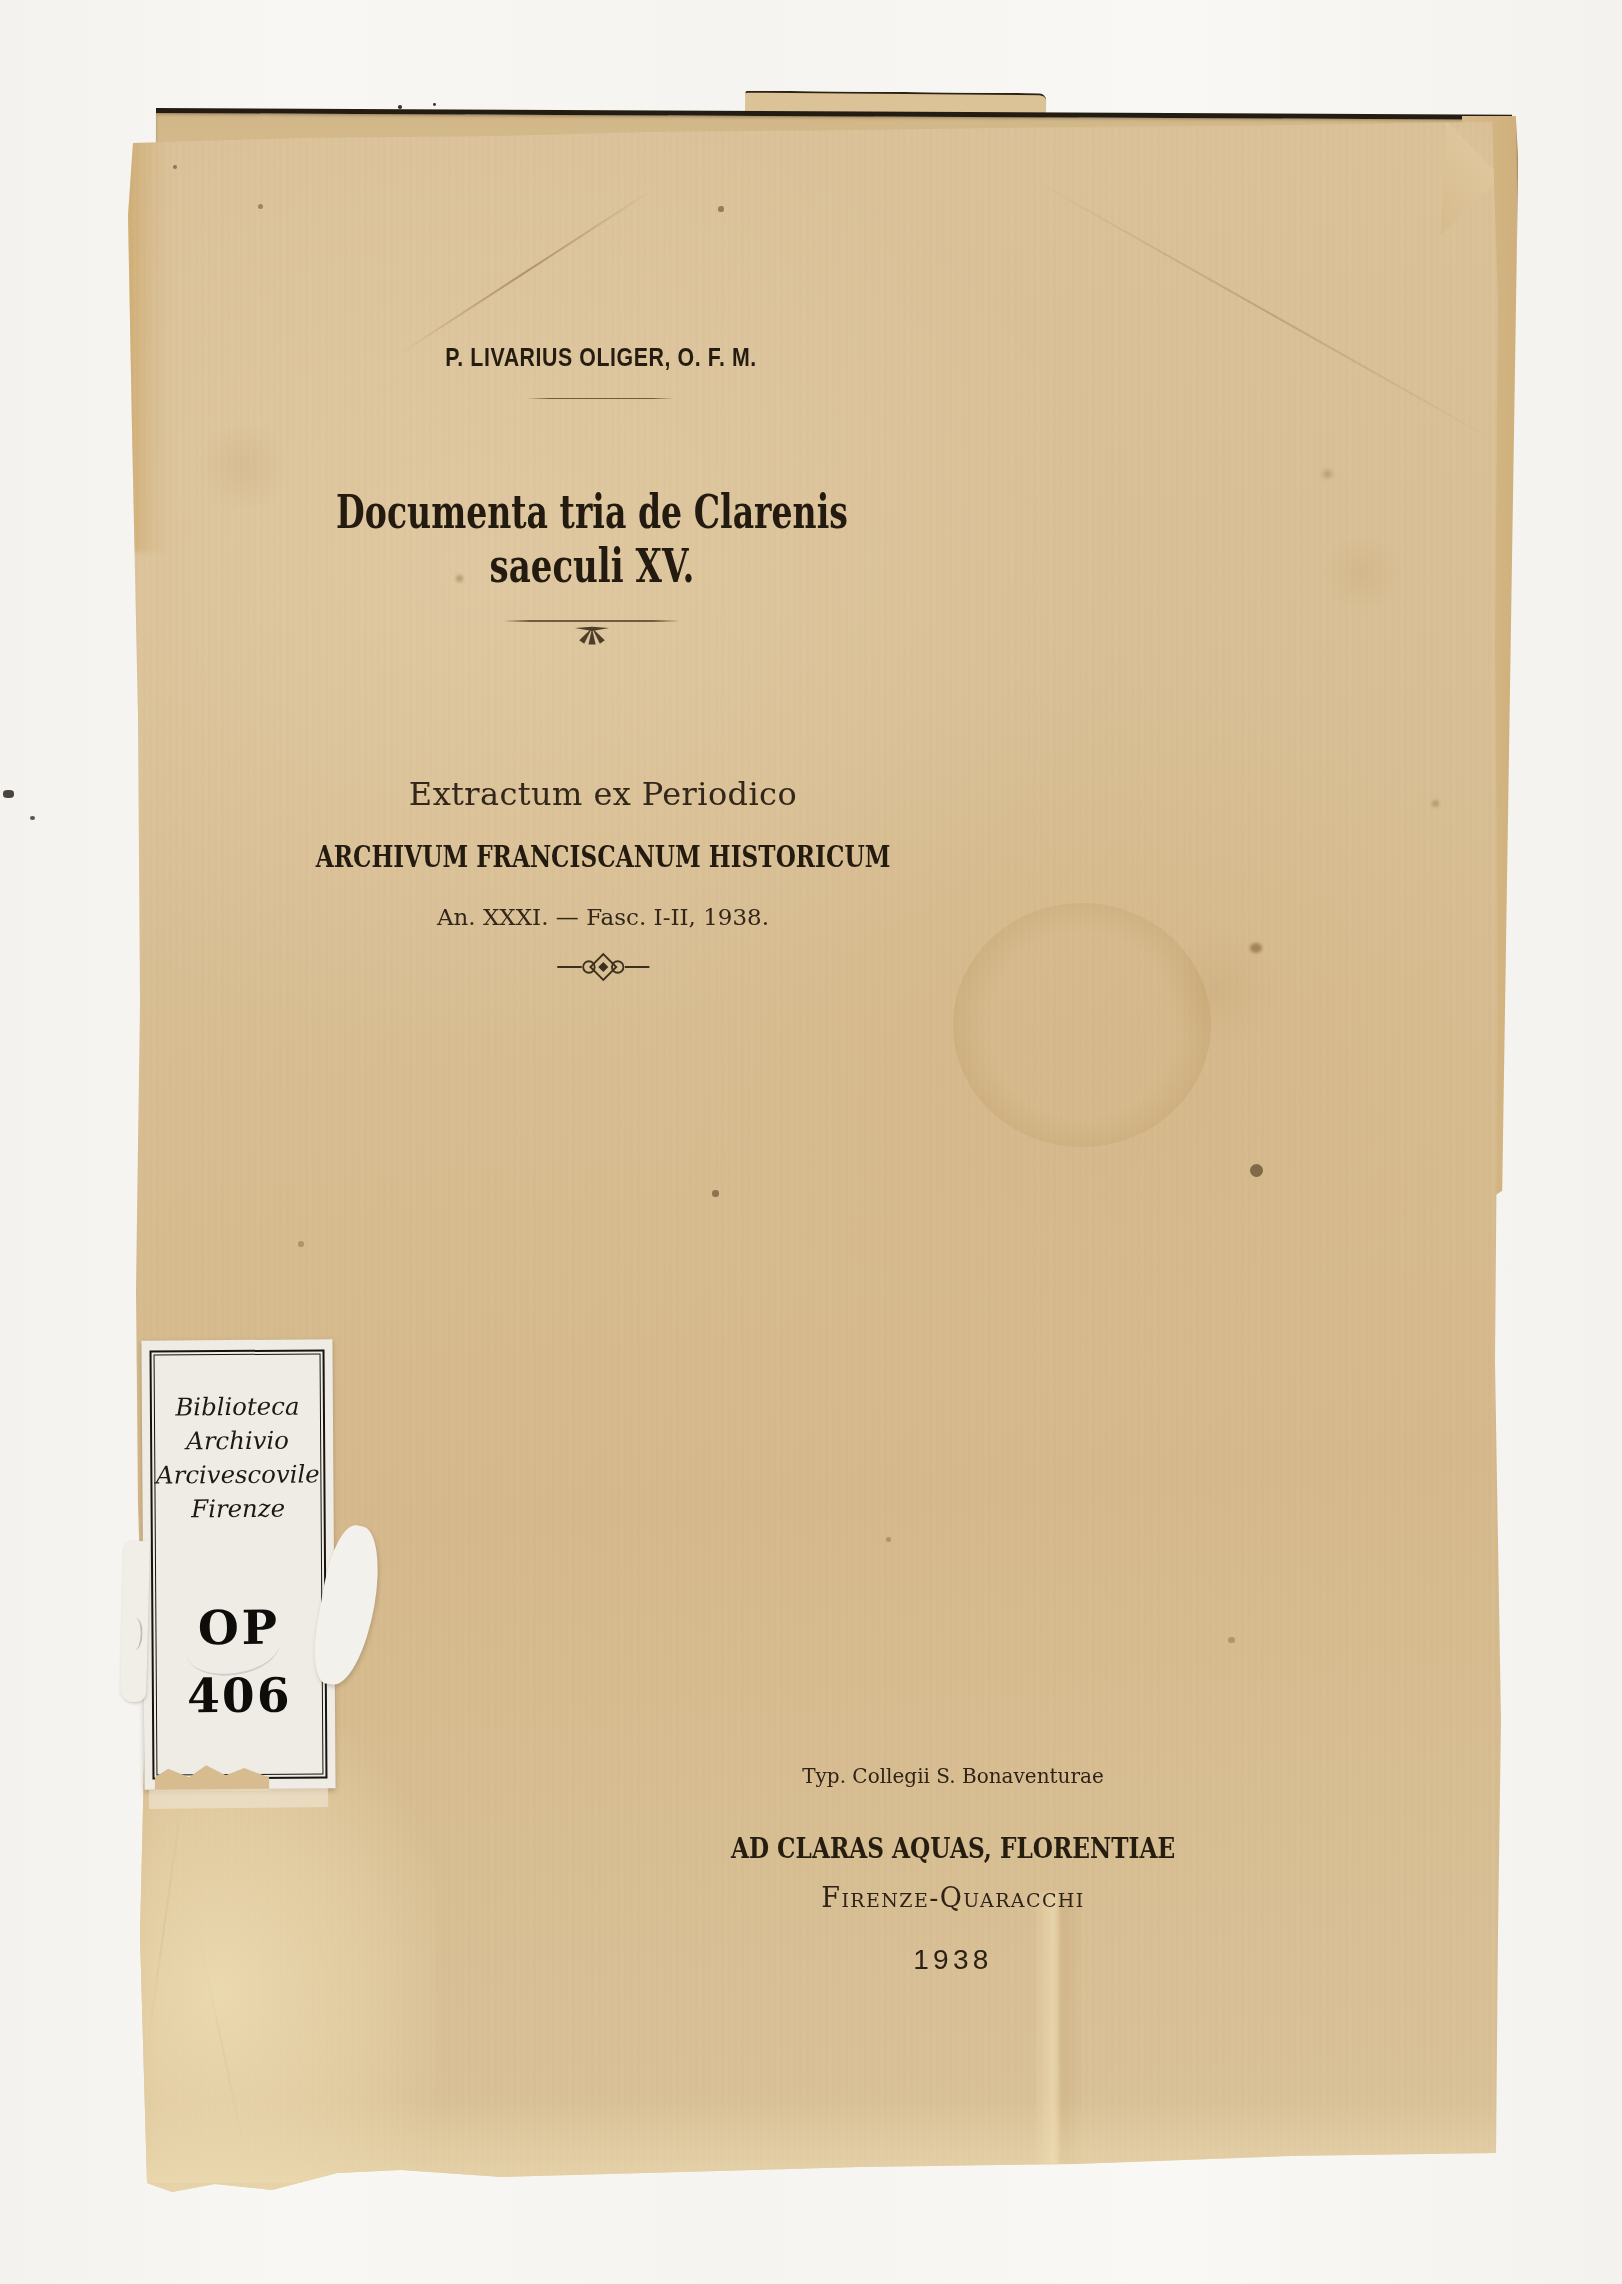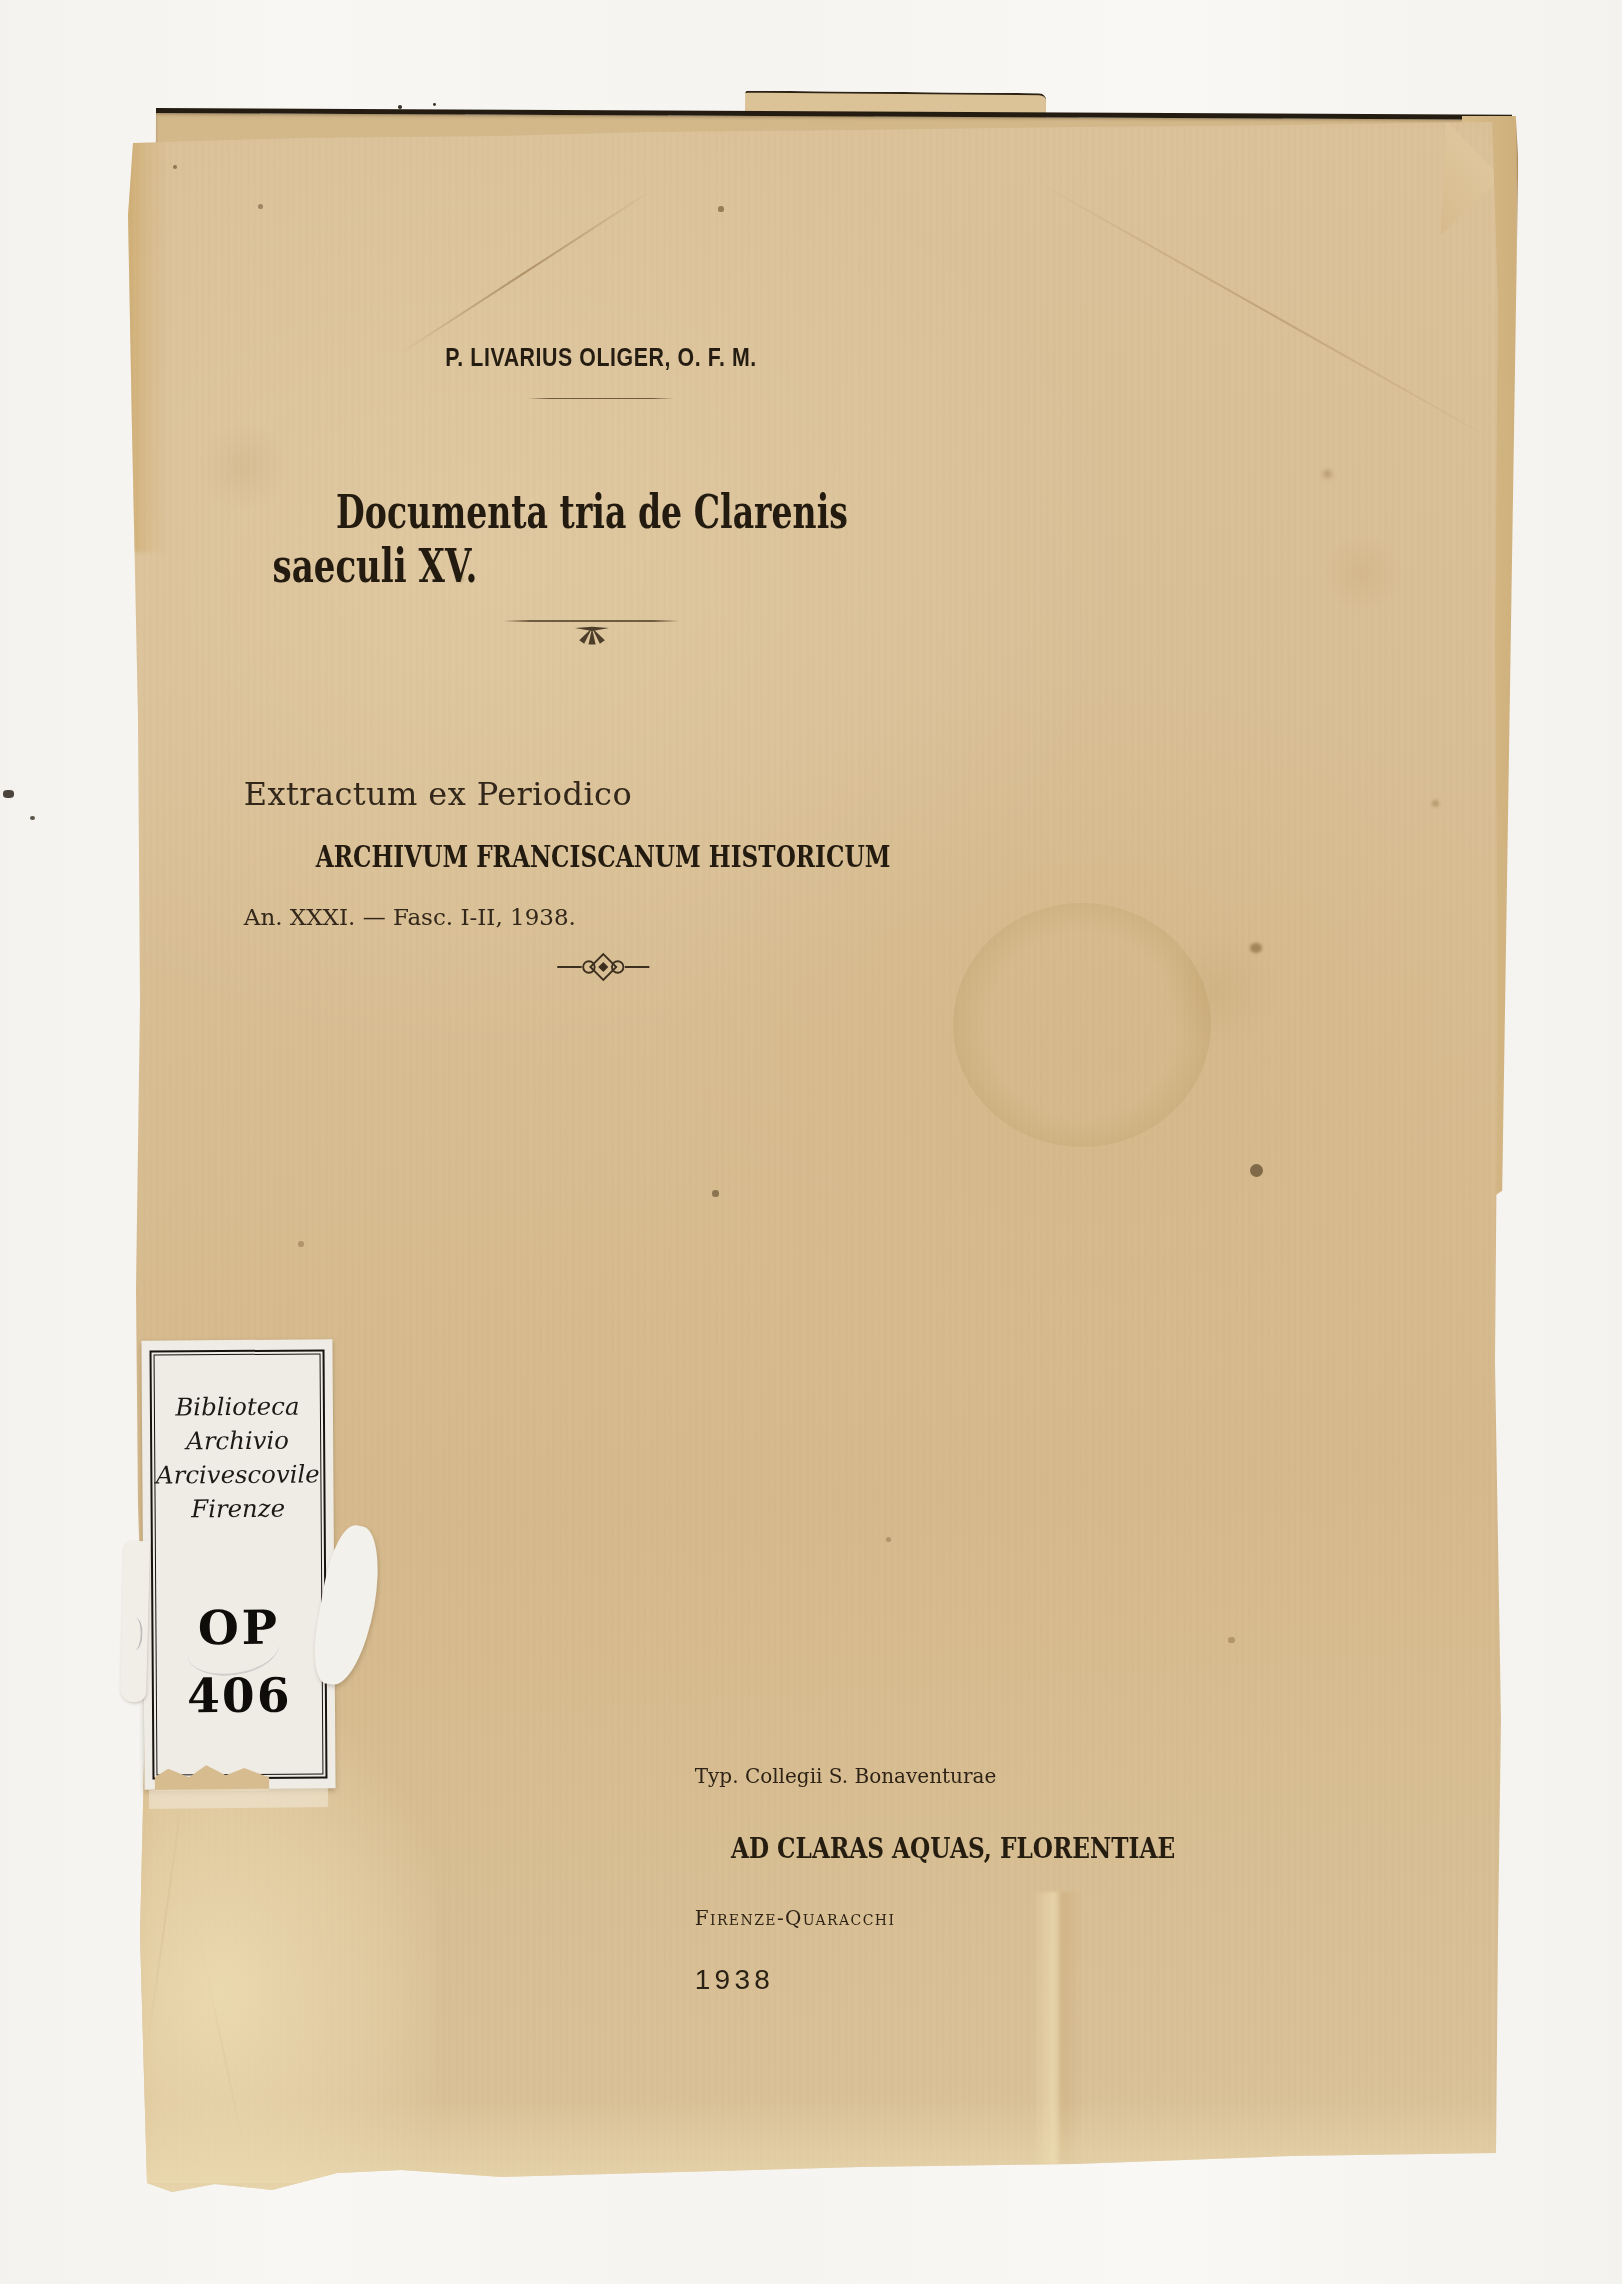--- a/index.html
+++ b/index.html
@@ -72,42 +72,42 @@
   .crease.c4{left:219px;top:1928px;width:2.2px;height:215px;transform:rotate(-12deg);
     background:linear-gradient(180deg,transparent, rgba(165,130,80,.45), transparent);}
   .wear-bl{left:129px;top:1706px;width:308px;height:477px;
     background:radial-gradient(ellipse at 30% 60%, rgba(238,221,180,.85), rgba(232,212,170,.45) 55%, transparent 78%);}
   .streak-v{left:1032px;top:1892px;width:50px;height:272px;
     background:linear-gradient(90deg,transparent, rgba(244,228,188,.55) 45%, rgba(180,140,80,.18) 60%, transparent);filter:blur(1.4px);}
   .bottom-fade{left:108px;top:2100px;width:1433px;height:93px;
     background:linear-gradient(180deg,transparent, rgba(240,224,182,.65));}
   .freckle{border-radius:50%;}
   
-  .block{color:#2a2014;transform:translateX(-50%);}
+  .block{text-align:center;color:#2a2014;transform:translateX(-50%);}
   .nowrap{position:static;display:inline-block;white-space:nowrap;}
   .author-block{left:601px;top:343px;}
   .author-line{font-family:"Liberation Sans",sans-serif;font-weight:bold;font-size:26px;line-height:29px;
     letter-spacing:0.7px;color:#261d12;transform:scaleX(.82);}
   .rule{position:static;display:block;height:1.4px;margin:0 auto;
     background:linear-gradient(90deg,transparent,#6f5b3e 15%,#6f5b3e 85%,transparent);}
   .rule.author{width:147px;margin-top:26px;}
   .rule.title{width:176px;margin-top:30px;}
   .title-block{left:592px;top:489px;color:#241b10;}
   .title-l1{font-weight:bold;font-size:46px;line-height:47px;transform:scaleX(.72);}
   .title-l2{font-weight:bold;font-size:46px;line-height:47px;margin-top:7.2px;transform:scaleX(.74);}
   .ornament{position:static;display:block;margin:1.4px auto 0;}
   .extract-block{left:603px;top:780px;}
   .extract-l1{font-size:32px;line-height:29px;letter-spacing:0.4px;color:#32271a;}
   .extract-l2{font-weight:bold;font-size:29px;line-height:33px;margin-top:32px;transform:scaleX(.80);color:#241b10;}
   .extract-l3{font-size:23px;line-height:29px;margin-top:29px;color:#32271a;}
   .diamond-wrap{position:static;display:block;margin:18.6px auto 0;}
   .imprint-block{left:953px;top:1762px;}
   .imprint-l1{font-size:20px;line-height:29px;color:#2e2316;}
   .imprint-l2{font-weight:bold;font-size:27px;line-height:32px;margin-top:42px;transform:scaleX(.86);color:#261d11;}
-  .imprint-l3{font-size:20px;line-height:30px;margin-top:38px;font-variant:small-caps;letter-spacing:1.4px;color:#2e2316;}
+  .imprint-l3{font-size:27px;line-height:30px;margin-top:18px;font-variant:small-caps;letter-spacing:1.4px;color:#2e2316;}
   .imprint-year{font-family:"Liberation Sans",sans-serif;font-size:28px;line-height:26px;margin-top:34px;letter-spacing:4.3px;color:#2a2115;}
   
   .label{position:absolute;left:143px;top:1340px;width:191px;height:449px;background:#efece6;
     transform:rotate(-0.4deg);box-shadow:0 2.2px 5.7px rgba(90,70,40,.35);}
   .label-frame{position:absolute;inset:10px 8px;border:2.9px solid #17130e;}
   .label-frame-inner{position:absolute;inset:2.2px;border:1.4px solid #17130e;}
   .label-text{position:absolute;inset:0;text-align:center;padding-top:50px;color:#1d1a15;}
   .label-line{font-style:italic;font-size:24.4px;line-height:34px;}
   .shelf-op{font-weight:bold;font-size:47px;line-height:50px;letter-spacing:2.9px;margin-top:77px;color:#0f0d0a;}
   .shelf-num{font-weight:bold;font-size:47px;line-height:50px;letter-spacing:2.2px;margin-top:18px;color:#0f0d0a;}

